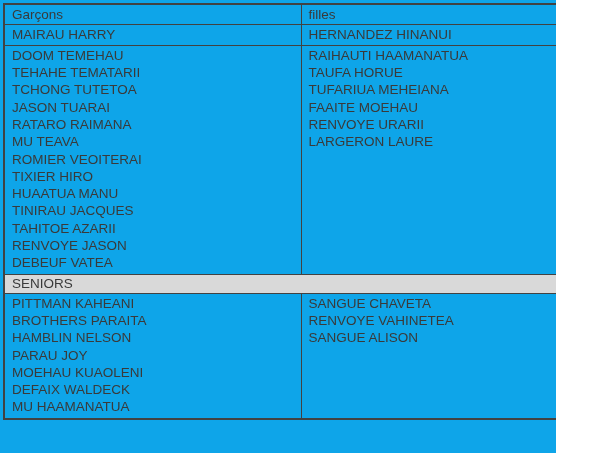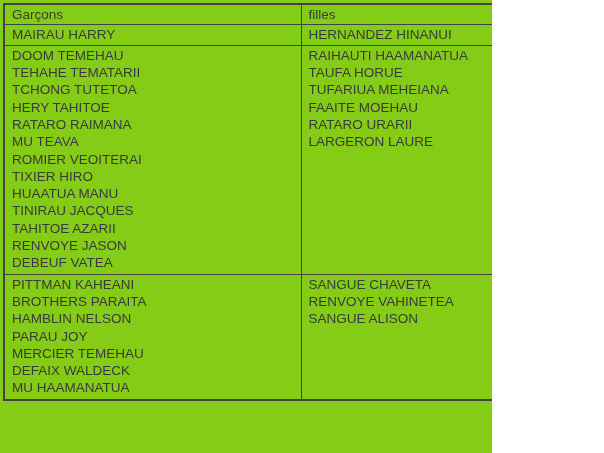--- a/index.html
+++ b/index.html
@@ -2,23 +2,23 @@
 <html><head>
 <meta charset="utf-8">
 <style>
   * { box-sizing: border-box; }
   html, body {
     margin: 0; padding: 0;
     background: #ffffff;
   }
   .page {
     position: relative;
-    width: 492px;
+    width: 556px;
     height: 453px;
-    background: #84cc16;
+    background: #0ea5e9;
     font-family: "Liberation Sans", sans-serif;
     overflow: hidden;
   }
   table.results {
     border-collapse: collapse;
     table-layout: fixed;
     width: 596px;
     margin: 3px 0 0 3px;
     border: 2px solid var(--border-color, #424242);
   }
@@ -64,47 +64,50 @@
           </td>
           <td class="names-cell">
             <div class="name-line">HERNANDEZ HINANUI</div>
           </td>
         </tr>
         <tr class="content-row">
           <td class="names-cell">
             <div class="name-line">DOOM TEMEHAU</div>
             <div class="name-line">TEHAHE TEMATARII</div>
             <div class="name-line">TCHONG TUTETOA</div>
-            <div class="name-line">HERY TAHITOE</div>
+            <div class="name-line">JASON TUARAI</div>
             <div class="name-line">RATARO RAIMANA</div>
             <div class="name-line">MU TEAVA</div>
             <div class="name-line">ROMIER VEOITERAI</div>
             <div class="name-line">TIXIER HIRO</div>
             <div class="name-line">HUAATUA MANU</div>
             <div class="name-line">TINIRAU JACQUES</div>
             <div class="name-line">TAHITOE AZARII</div>
             <div class="name-line">RENVOYE JASON</div>
             <div class="name-line">DEBEUF VATEA</div>
           </td>
           <td class="names-cell">
             <div class="name-line">RAIHAUTI HAAMANATUA</div>
             <div class="name-line">TAUFA HORUE</div>
             <div class="name-line">TUFARIUA MEHEIANA</div>
             <div class="name-line">FAAITE MOEHAU</div>
-            <div class="name-line">RATARO URARII</div>
+            <div class="name-line">RENVOYE URARII</div>
             <div class="name-line">LARGERON LAURE</div>
           </td>
+        </tr>
+        <tr class="section-row">
+          <td colspan="2">SENIORS</td>
         </tr>
         <tr class="content-row">
           <td class="names-cell">
             <div class="name-line">PITTMAN KAHEANI</div>
             <div class="name-line">BROTHERS PARAITA</div>
             <div class="name-line">HAMBLIN NELSON</div>
             <div class="name-line">PARAU JOY</div>
-            <div class="name-line">MERCIER TEMEHAU</div>
+            <div class="name-line">MOEHAU KUAOLENI</div>
             <div class="name-line">DEFAIX WALDECK</div>
             <div class="name-line">MU HAAMANATUA</div>
           </td>
           <td class="names-cell">
             <div class="name-line">SANGUE CHAVETA</div>
             <div class="name-line">RENVOYE VAHINETEA</div>
             <div class="name-line">SANGUE ALISON</div>
           </td>
         </tr>
       </tbody>

